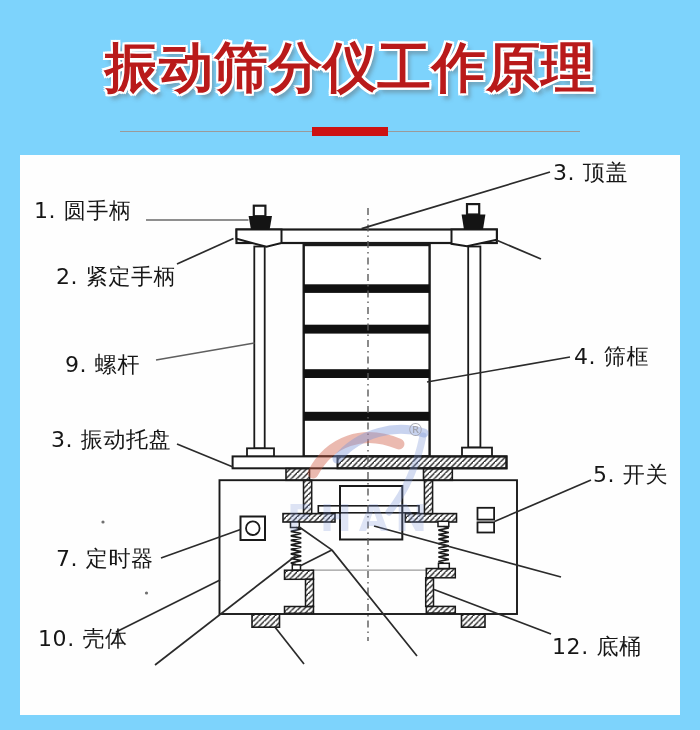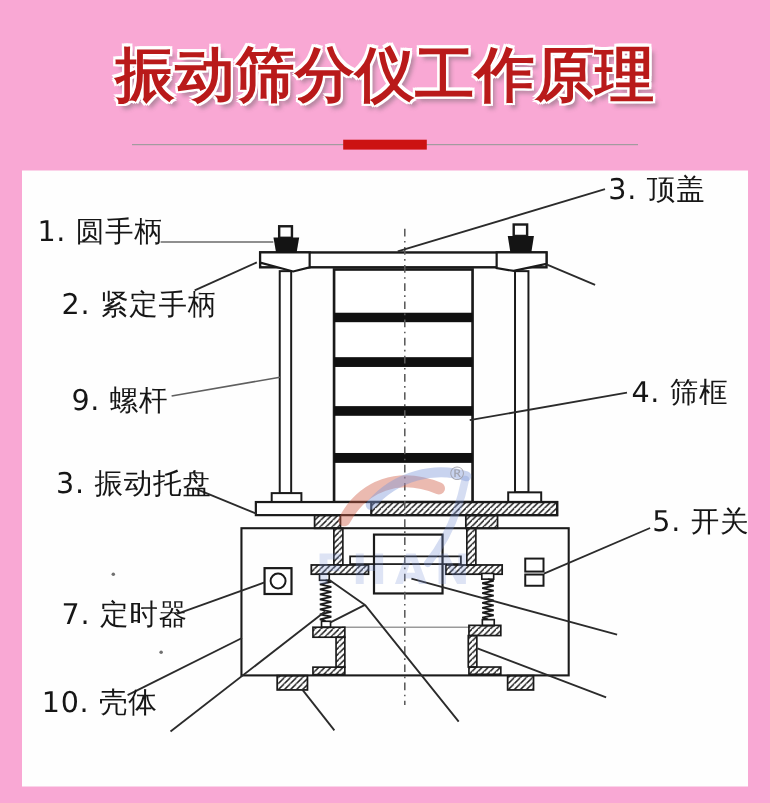--- a/index.html
+++ b/index.html
@@ -1,32 +1,32 @@
 <!DOCTYPE html>
 <html><head>
 <meta charset="utf-8">
 <style>
   html,body{margin:0;padding:0;}
   body{width:700px;height:730px;overflow:hidden;background:#f0f0f0;
        font-family:"DejaVu Sans",sans-serif;}
-  .page{position:relative;width:700px;height:730px;background:#f9a8d4;}
+  .page{position:relative;width:700px;height:730px;background:#7dd3fc;}
   .title{position:absolute;left:0;top:38px;width:700px;text-align:center;
          font-size:54px;font-weight:700;letter-spacing:0.5px;line-height:1.1;
          color:#b91a1a;
          text-shadow:-2px -2px 0 #fff,2px -2px 0 #fff,-2px 2px 0 #fff,2px 2px 0 #fff,
                      0 -2px 0 #fff,0 2px 0 #fff,-2px 0 0 #fff,2px 0 0 #fff,
                      4px 5px 4px rgba(90,90,90,0.45);}
   .divider-line{position:absolute;left:120px;top:131px;width:460px;height:1px;
                 background:#9a9a9a;}
   .divider-accent{position:absolute;left:312px;top:127px;width:76px;height:9px;
                   background:#cc1212;}
   .panel{position:absolute;left:20px;top:155px;width:660px;height:560px;
          background:#fefefe;}
   svg.diagram{position:absolute;left:0;top:0;width:700px;height:730px;}
-  .lbl{position:absolute;font-size:26px;line-height:26px;color:#161616;
+  .lbl{position:absolute;font-size:22px;line-height:26px;color:#161616;
        letter-spacing:0.6px;white-space:nowrap;}
 </style>
 </head>
 <body>
 
 <div class="page">
 
   <div class="title">振动筛分仪工作原理</div>
   <div class="divider-line"></div>
   <div class="divider-accent"></div>
@@ -174,14 +174,15 @@
 
   <div class="lbl" style="left:34px;top:198px">1. 圆手柄</div>
   <div class="lbl" style="left:56px;top:264px">2. 紧定手柄</div>
   <div class="lbl" style="left:553px;top:160px">3. 顶盖</div>
   <div class="lbl" style="left:65px;top:352px">9. 螺杆</div>
   <div class="lbl" style="left:574px;top:344px">4. 筛框</div>
   <div class="lbl" style="left:51px;top:427px">3. 振动托盘</div>
   <div class="lbl" style="left:593px;top:462px">5. 开关</div>
   <div class="lbl" style="left:56px;top:546px">7. 定时器</div>
   <div class="lbl" style="left:38px;top:626px">10. 壳体</div>
+  <div class="lbl" style="left:552px;top:634px">12. 底桶</div>
 
 </div>
 
 </body></html>

